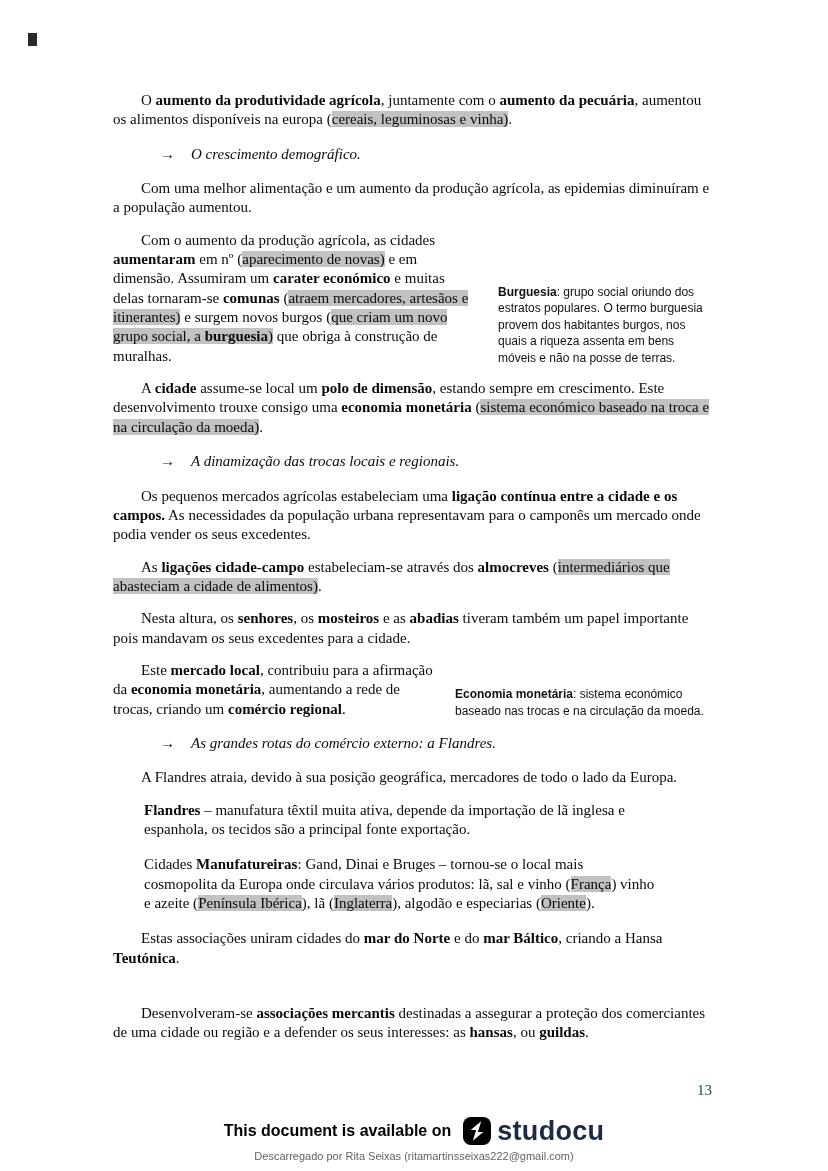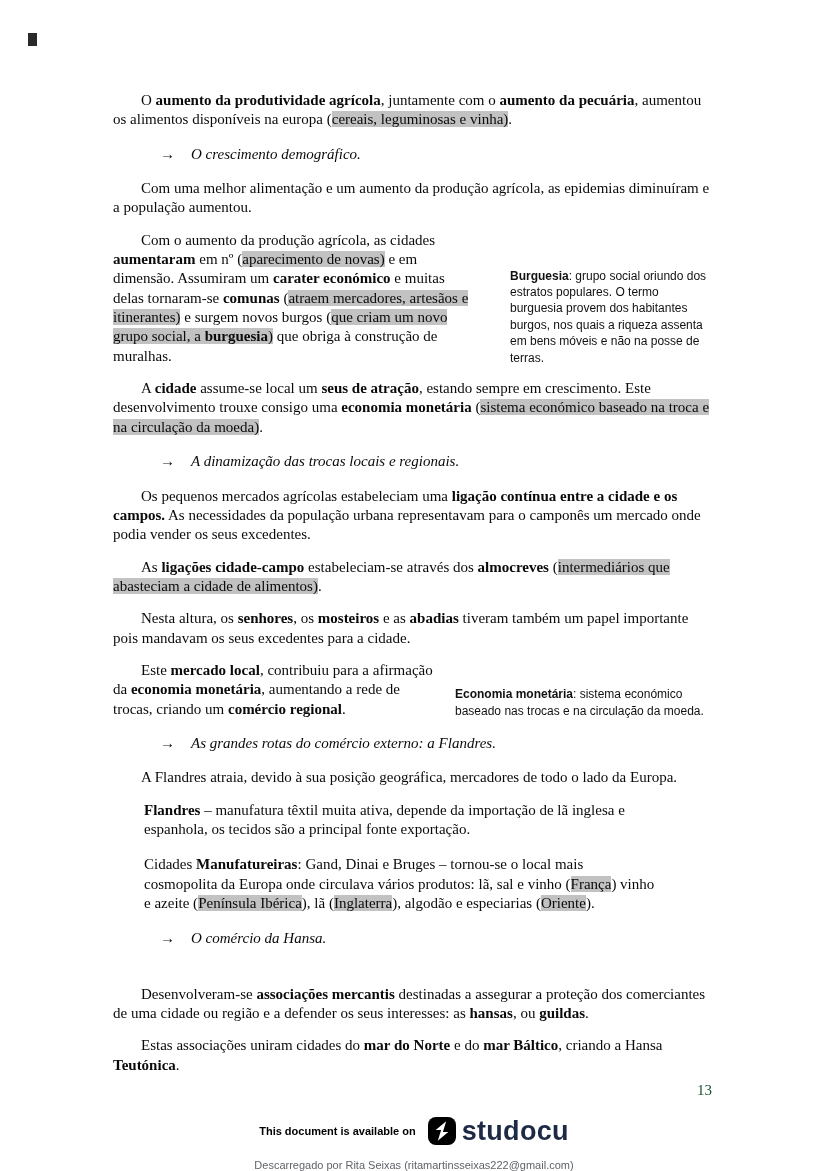--- a/index.html
+++ b/index.html
@@ -32,86 +32,84 @@
   .para { margin: 0 0 13px 0; text-indent: 28px; }
   .para.indented { margin: 0 0 16px 31px; width: 512px; text-indent: 0; }
   .b { font-weight: 700; }
   .hl { background: var(--hl, #c2c2c2); }
   .arrow-item { margin: 15px 0 15px 0; padding-left: 47px; }
   .arrow-glyph { display: inline-block; width: 31px; font-style: normal; }
   .arrow-text { font-style: italic; }
   .note-row { display: flex; align-items: flex-end; margin: 0 0 13px 0; }
   .note-row .para { margin: 0; }
   .note-row.v1 .main-col { flex: 0 0 365px; width: 365px; }
-  .note-row.v1 .sidenote { margin-left: 32px; margin-top: 12px; width: 215px; }
+  .note-row.v1 .sidenote { margin-left: 20px; margin-top: 12px; width: 215px; }
   .note-row.v2 .main-col { flex: 0 0 330px; width: 330px; }
   .note-row.v2 .sidenote { margin-left: 12px; margin-top: -6px; width: 250px; }
   .sidenote {
     font-family: "Liberation Sans", sans-serif;
     font-size: 12px;
     line-height: 1.37;
     color: #111111;
   }
   
   .content > :nth-child(16) { margin-top: 36px; }
   .page-number {
     position: absolute; top: 1081px; right: 116px;
     font-size: 15px; color: #14532d;
   }
   .footer { position: absolute; left: 0; top: 1114px; width: 828px; text-align: center; }
   .footer-row { display: flex; justify-content: center; align-items: center; gap: 12px; }
   .avail {
     font-family: "Liberation Sans", sans-serif;
-    font-size: 11px; font-weight: 700; color: #000000;
+    font-size: 16px; font-weight: 700; color: #000000;
   }
   .logo { display: inline-flex; align-items: center; gap: 6px; }
   .logo-text {
     font-family: "Liberation Sans", sans-serif;
     font-size: 27px; font-weight: 700;
     color: var(--brand, #1e2a45);
     letter-spacing: 0.3px;
   }
   .download-line {
-    margin-top: 9px;
     font-family: "Liberation Sans", sans-serif;
     font-size: 11px;
     color: var(--attr, #5f6368);
   }
 </style>
 </head>
 <body>
 
 <div class="page">
 
   <div class="corner-mark"></div>
 
   <div class="content">
       <p class="para"><span>O </span><span class="b">aumento da produtividade agrícola</span><span>, juntamente com o </span><span class="b">aumento da pecuária</span><span>, aumentou os alimentos disponíveis na europa (</span><span class="hl">cereais, leguminosas e vinha)</span><span>.</span></p>
       <div class="arrow-item"><span class="arrow-glyph">→</span><span class="arrow-text">O crescimento demográfico.</span></div>
       <p class="para"><span>Com uma melhor alimentação e um aumento da produção agrícola, as epidemias diminuíram e a população aumentou.</span></p>
       <div class="note-row v1">
         <p class="para main-col"><span>Com o aumento da produção agrícola, as cidades </span><span class="b">aumentaram</span><span> em nº (</span><span class="hl">aparecimento de novas)</span><span> e em dimensão. Assumiram um </span><span class="b">carater económico</span><span> e muitas delas tornaram-se </span><span class="b">comunas</span><span> (</span><span class="hl">atraem mercadores, artesãos e itinerantes)</span><span> e surgem novos burgos (</span><span class="hl">que criam um novo grupo social, a </span><span class="b hl">burguesia</span><span class="hl">)</span><span> que obriga à construção de muralhas.</span></p>
         <div class="sidenote"><span class="b">Burguesia</span><span>: grupo social oriundo dos estratos populares. O termo burguesia provem dos habitantes burgos, nos quais a riqueza assenta em bens móveis e não na posse de terras.</span></div>
       </div>
-      <p class="para"><span>A </span><span class="b">cidade</span><span> assume-se local um </span><span class="b">seus de atração</span><span>, estando sempre em crescimento. Este desenvolvimento trouxe consigo uma </span><span class="b">economia monetária</span><span> (</span><span class="hl">sistema económico baseado na troca e na circulação da moeda)</span><span>.</span></p>
+      <p class="para"><span>A </span><span class="b">cidade</span><span> assume-se local um </span><span class="b">polo de dimensão</span><span>, estando sempre em crescimento. Este desenvolvimento trouxe consigo uma </span><span class="b">economia monetária</span><span> (</span><span class="hl">sistema económico baseado na troca e na circulação da moeda)</span><span>.</span></p>
       <div class="arrow-item"><span class="arrow-glyph">→</span><span class="arrow-text">A dinamização das trocas locais e regionais.</span></div>
       <p class="para"><span>Os pequenos mercados agrícolas estabeleciam uma </span><span class="b">ligação contínua entre a cidade e os campos.</span><span> As necessidades da população urbana representavam para o camponês um mercado onde podia vender os seus excedentes.</span></p>
       <p class="para"><span>As </span><span class="b">ligações cidade-campo</span><span> estabeleciam-se através dos </span><span class="b">almocreves</span><span> (</span><span class="hl">intermediários que abasteciam a cidade de alimentos)</span><span>.</span></p>
       <p class="para"><span>Nesta altura, os </span><span class="b">senhores</span><span>, os </span><span class="b">mosteiros</span><span> e as </span><span class="b">abadias</span><span> tiveram também um papel importante pois mandavam os seus excedentes para a cidade.</span></p>
       <div class="note-row v2">
         <p class="para main-col"><span>Este </span><span class="b">mercado local</span><span>, contribuiu para a afirmação da </span><span class="b">economia monetária</span><span>, aumentando a rede de trocas, criando um </span><span class="b">comércio regional</span><span>.</span></p>
         <div class="sidenote"><span class="b">Economia monetária</span><span>: sistema económico baseado nas trocas e na circulação da moeda.</span></div>
       </div>
       <div class="arrow-item"><span class="arrow-glyph">→</span><span class="arrow-text">As grandes rotas do comércio externo: a Flandres.</span></div>
       <p class="para"><span>A Flandres atraia, devido à sua posição geográfica, mercadores de todo o lado da Europa.</span></p>
       <p class="para indented"><span class="b">Flandres</span><span> – manufatura têxtil muita ativa, depende da importação de lã inglesa e espanhola, os tecidos são a principal fonte exportação.</span></p>
       <p class="para indented"><span>Cidades </span><span class="b">Manufatureiras</span><span>: Gand, Dinai e Bruges – tornou-se o local mais cosmopolita da Europa onde circulava vários produtos: lã, sal e vinho (</span><span class="hl">França</span><span>) vinho e azeite (</span><span class="hl">Península Ibérica</span><span>), lã (</span><span class="hl">Inglaterra</span><span>), algodão e especiarias (</span><span class="hl">Oriente</span><span>).</span></p>
-      <div class="arrow-item"><span class="arrow-glyph">→</span><span class="arrow-text">O comércio da Hansa.</span></div>
+      <p class="para"><span>Estas associações uniram cidades do </span><span class="b">mar do Norte</span><span> e do </span><span class="b">mar Báltico</span><span>, criando a Hansa </span><span class="b">Teutónica</span><span>.</span></p>
       <p class="para"><span>Desenvolveram-se </span><span class="b">associações mercantis</span><span> destinadas a assegurar a proteção dos comerciantes de uma cidade ou região e a defender os seus interesses: as </span><span class="b">hansas</span><span>, ou </span><span class="b">guildas</span><span>.</span></p>
-      <p class="para"><span>Estas associações uniram cidades do </span><span class="b">mar do Norte</span><span> e do </span><span class="b">mar Báltico</span><span>, criando a Hansa </span><span class="b">Teutónica</span><span>.</span></p>
     </div>
 
   <div class="page-number">13</div>
 
   <div class="footer">
     <div class="footer-row">
       <span class="avail">This document is available on</span>
       <span class="logo">
         <svg class="logo-icon" width="28" height="28" viewBox="0 0 32 32" aria-hidden="true">
           <rect x="0" y="0" width="32" height="32" rx="9" fill="#000000"></rect>

